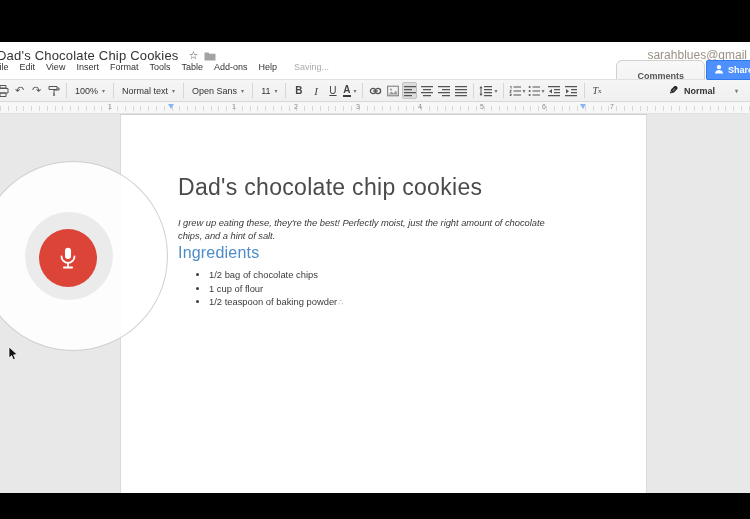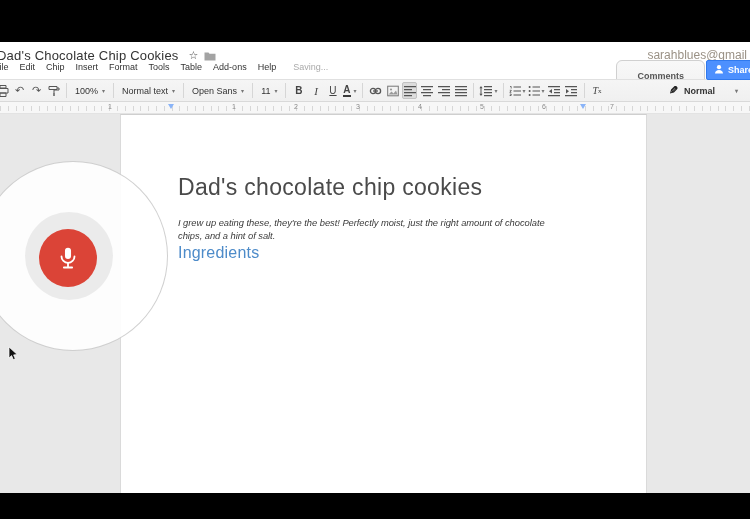--- a/index.html
+++ b/index.html
@@ -103,21 +103,21 @@
             <circle cx="5" cy="3.2" r="2.1" fill="#fff"></circle>
             <path d="M1 9.5c0-2.2 1.8-3.4 4-3.4s4 1.2 4 3.4z" fill="#fff"></path>
           </svg>
       </span>
       <span>Share</span>
     </div>
 
     <div class="menubar">
       <span class="menu-item">File</span>
       <span class="menu-item">Edit</span>
-      <span class="menu-item">Chip</span>
+      <span class="menu-item">View</span>
       <span class="menu-item">Insert</span>
       <span class="menu-item">Format</span>
       <span class="menu-item">Tools</span>
       <span class="menu-item">Table</span>
       <span class="menu-item">Add-ons</span>
       <span class="menu-item">Help</span>
       <span class="saving">Saving...</span>
     </div>
 
     <div class="toolbar">
@@ -262,20 +262,25 @@
       <span class="rmark" style="left:168px"></span>
       <span class="rmark" style="left:580px"></span>
     </div>
 
     <div class="canvas">
       <div class="page">
         <div class="doc-body">
           <div class="doc-h1">Dad's chocolate chip cookies</div>
           <p class="doc-p">I grew up eating these, they're the best!  Perfectly moist, just the right amount of chocolate chips, and a hint of salt.</p>
           <div class="doc-h2">Ingredients</div>
+          <ul class="doc-ul">
+            <li>1/2 bag of chocolate chips</li>
+            <li>1 cup of flour</li>
+            <li><span>1/2 teaspoon of baking powder</span><span class="cursor-mark">∴</span></li>
+          </ul>
         </div>
       </div>
     </div>
 
     <div class="vo-outer"></div>
     <div class="vo-inner"></div>
     <div class="vo-mic">
       <svg width="26" height="26" viewBox="0 0 24 24">
         <rect x="9.2" y="2.5" width="5.6" height="10.5" rx="2.8" fill="#fff"></rect>
         <path d="M6 10.5a6 6 0 0 0 12 0" fill="none" stroke="#fff" stroke-width="1.7" stroke-linecap="round"></path>

